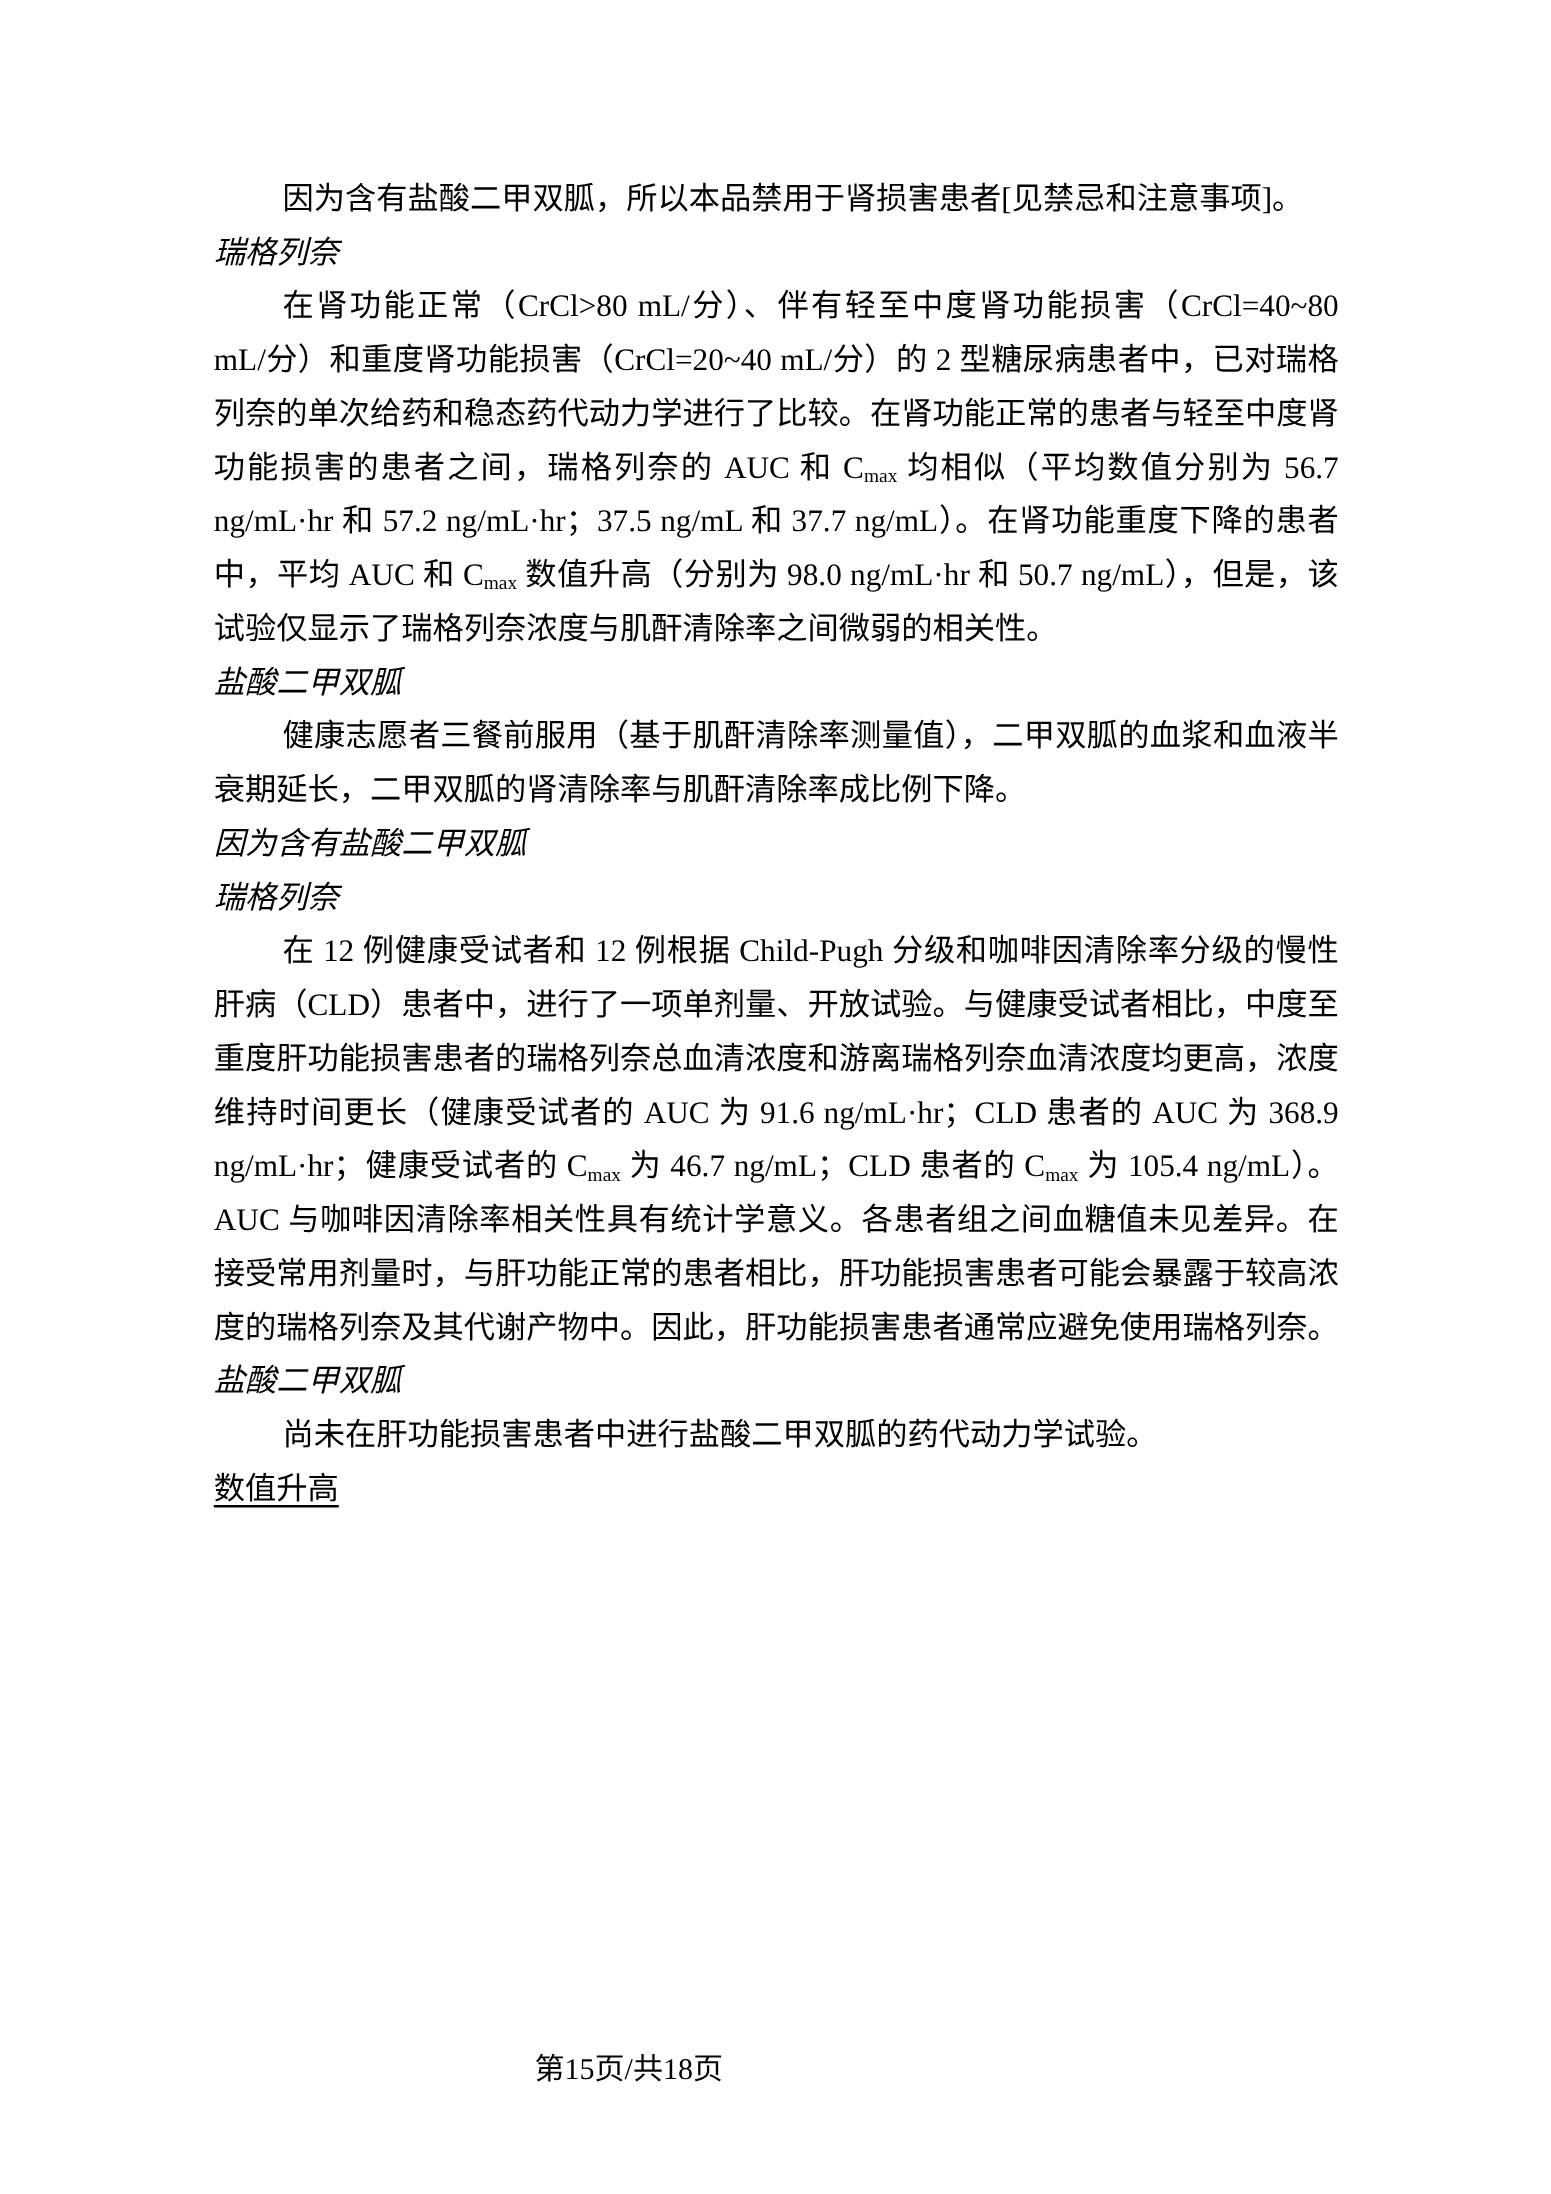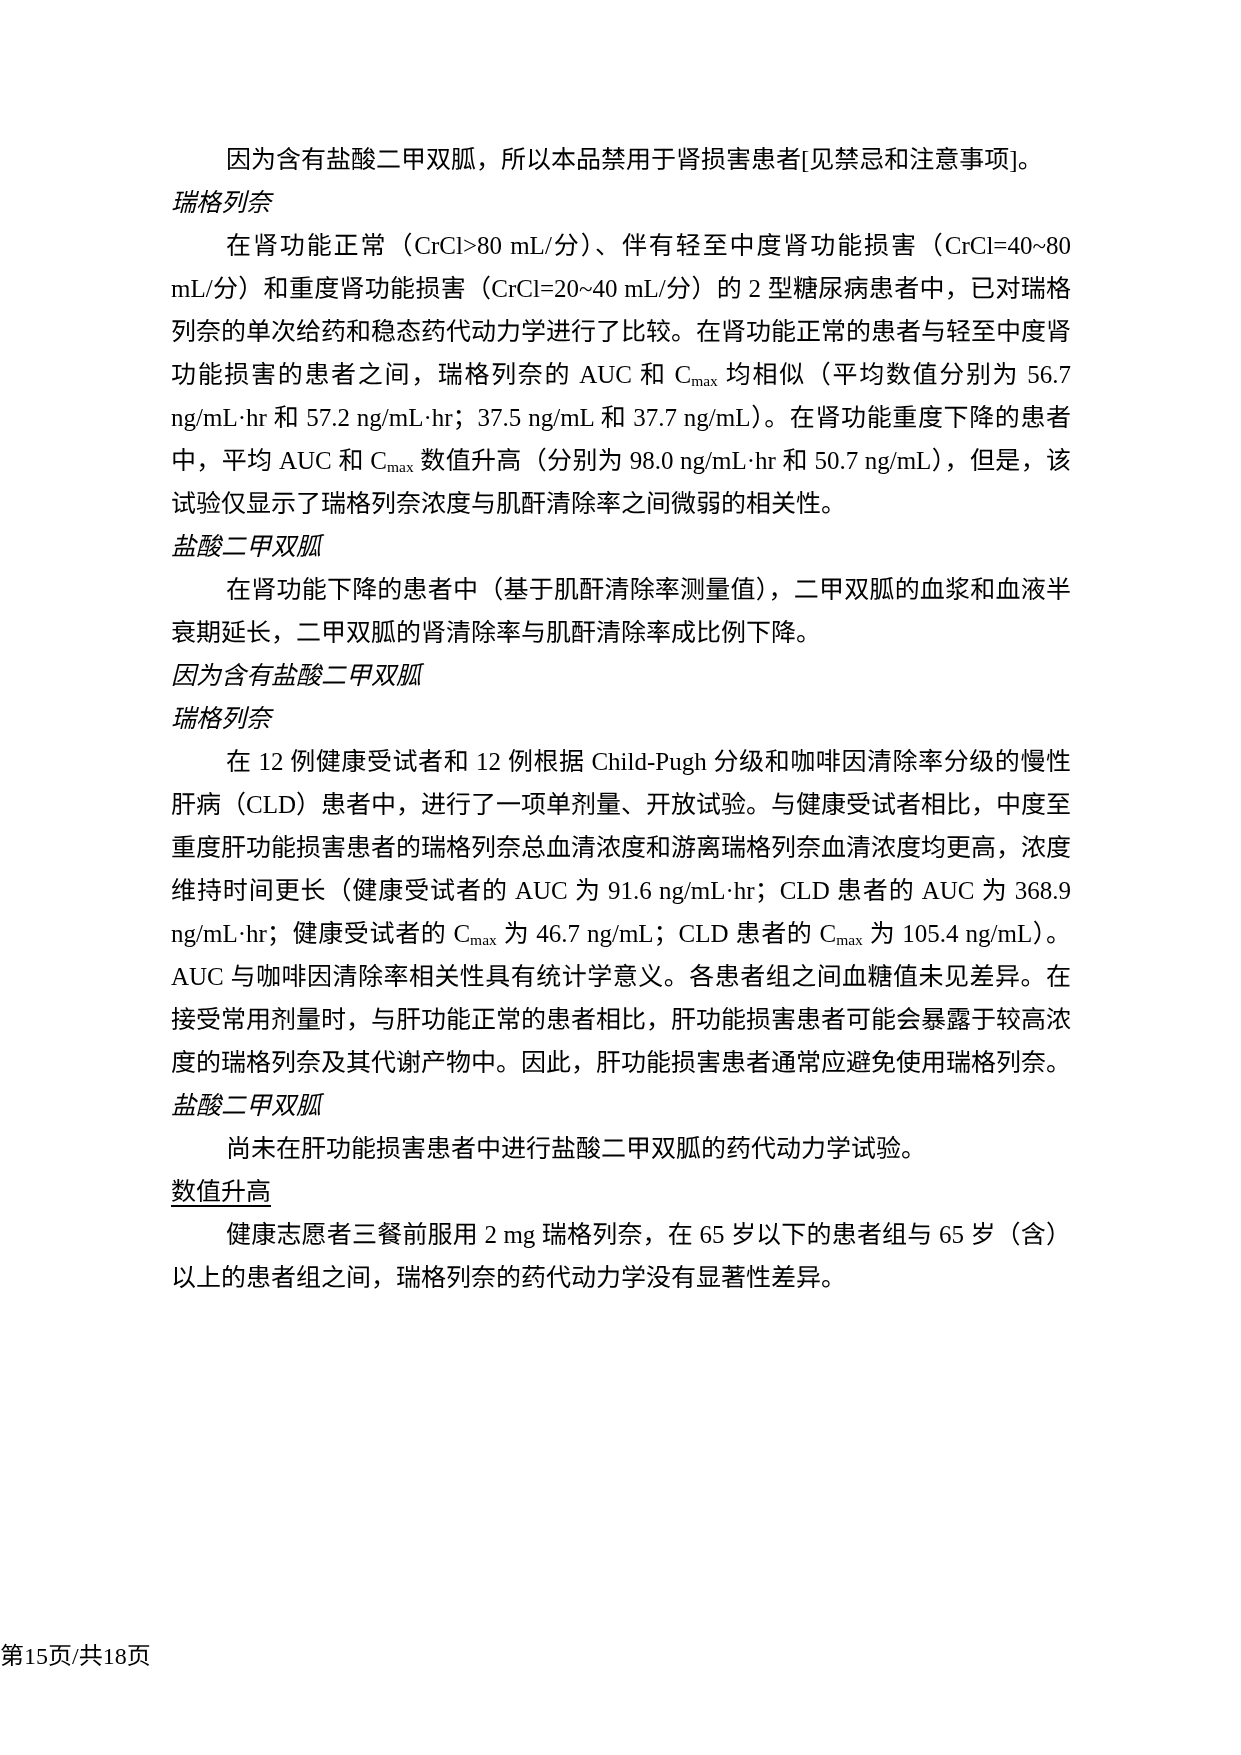--- a/index.html
+++ b/index.html
@@ -53,37 +53,36 @@
   sub {
     font-size: 0.62em;
     line-height: 0;
     vertical-align: -0.22em;
   }
   .footer {
     position: absolute;
     left: 0;
     width: 1006px;
     top: 1640px;
-    text-align: left;
+    text-align: center;
     font-size: 24px;
     line-height: 32px;
   }
 </style>
 </head>
 <body>
 
 <div class="page">
   <div class="content">
       <p class="paragraph">因为含有盐酸二甲双胍，所以本品禁用于肾损害患者[见禁忌和注意事项]。</p>
       <p class="subheading-italic">瑞格列奈</p>
       <p class="paragraph">在肾功能正常（CrCl&gt;80 mL/分）、伴有轻至中度肾功能损害（CrCl=40~80 mL/分）和重度肾功能损害（CrCl=20~40 mL/分）的 2 型糖尿病患者中，已对瑞格列奈的单次给药和稳态药代动力学进行了比较。在肾功能正常的患者与轻至中度肾功能损害的患者之间，瑞格列奈的 AUC 和 C<sub>max</sub> 均相似（平均数值分别为 56.7 ng/mL·hr 和 57.2 ng/mL·hr；37.5 ng/mL 和 37.7 ng/mL）。在肾功能重度下降的患者中，平均 AUC 和 C<sub>max</sub> 数值升高（分别为 98.0 ng/mL·hr 和 50.7 ng/mL），但是，该试验仅显示了瑞格列奈浓度与肌酐清除率之间微弱的相关性。</p>
       <p class="subheading-italic">盐酸二甲双胍</p>
-      <p class="paragraph">在肾功能下降的患者中（基于肌酐清除率测量值），二甲双胍的血浆和血液半衰期延长，二甲双胍的肾清除率与肌酐清除率成比例下降。</p>
+      <p class="paragraph">健康志愿者三餐前服用（基于肌酐清除率测量值），二甲双胍的血浆和血液半衰期延长，二甲双胍的肾清除率与肌酐清除率成比例下降。</p>
       <p class="subheading-italic">因为含有盐酸二甲双胍</p>
       <p class="subheading-italic">瑞格列奈</p>
       <p class="paragraph">在 12 例健康受试者和 12 例根据 Child-Pugh 分级和咖啡因清除率分级的慢性肝病（CLD）患者中，进行了一项单剂量、开放试验。与健康受试者相比，中度至重度肝功能损害患者的瑞格列奈总血清浓度和游离瑞格列奈血清浓度均更高，浓度维持时间更长（健康受试者的 AUC 为 91.6 ng/mL·hr；CLD 患者的 AUC 为 368.9 ng/mL·hr；健康受试者的 C<sub>max</sub> 为 46.7 ng/mL；CLD 患者的 C<sub>max</sub> 为 105.4 ng/mL）。AUC 与咖啡因清除率相关性具有统计学意义。各患者组之间血糖值未见差异。在接受常用剂量时，与肝功能正常的患者相比，肝功能损害患者可能会暴露于较高浓度的瑞格列奈及其代谢产物中。因此，肝功能损害患者通常应避免使用瑞格列奈。</p>
       <p class="subheading-italic">盐酸二甲双胍</p>
       <p class="paragraph">尚未在肝功能损害患者中进行盐酸二甲双胍的药代动力学试验。</p>
       <p class="heading-underlined">数值升高</p>
-      <p class="paragraph">健康志愿者三餐前服用 2 mg 瑞格列奈，在 65 岁以下的患者组与 65 岁（含）以上的患者组之间，瑞格列奈的药代动力学没有显著性差异。</p>
     </div>
   <div class="footer">第15页/共18页</div>
 </div>
 
 </body></html>

